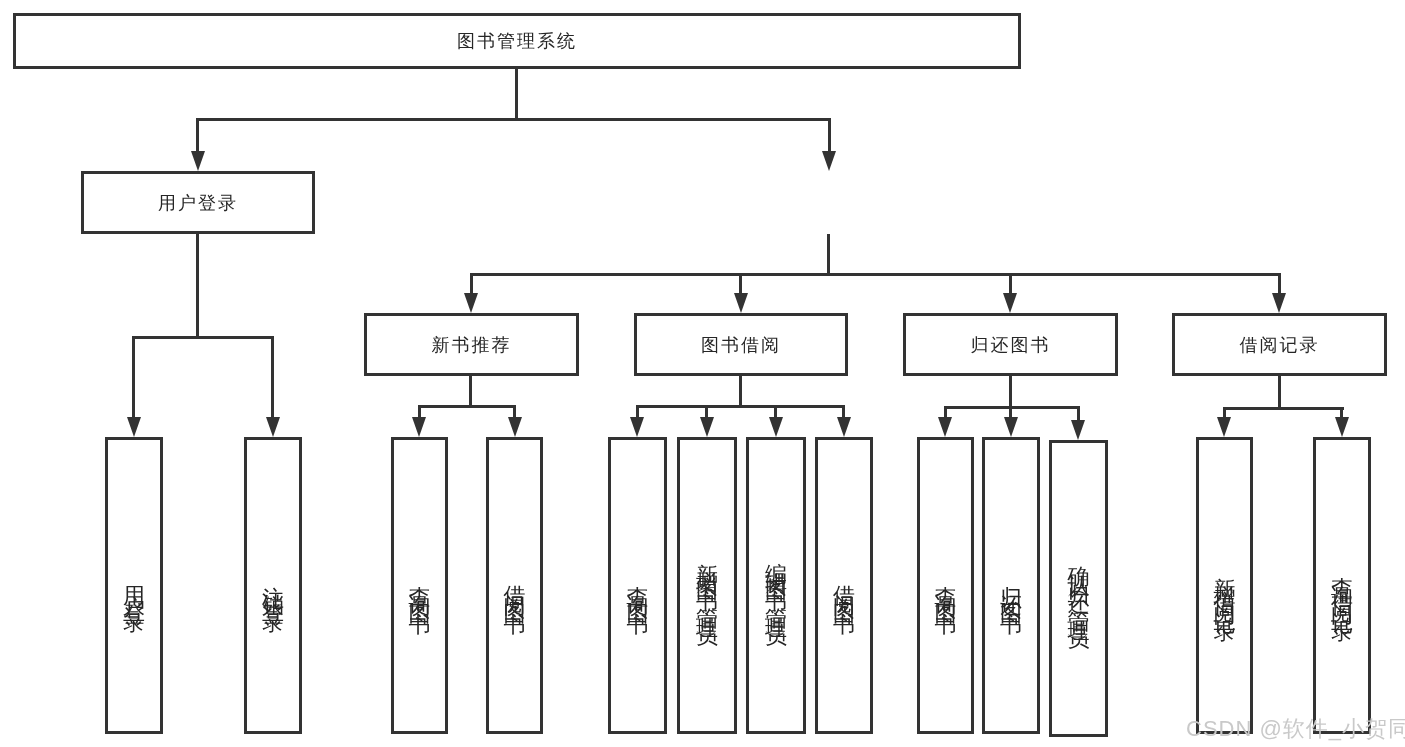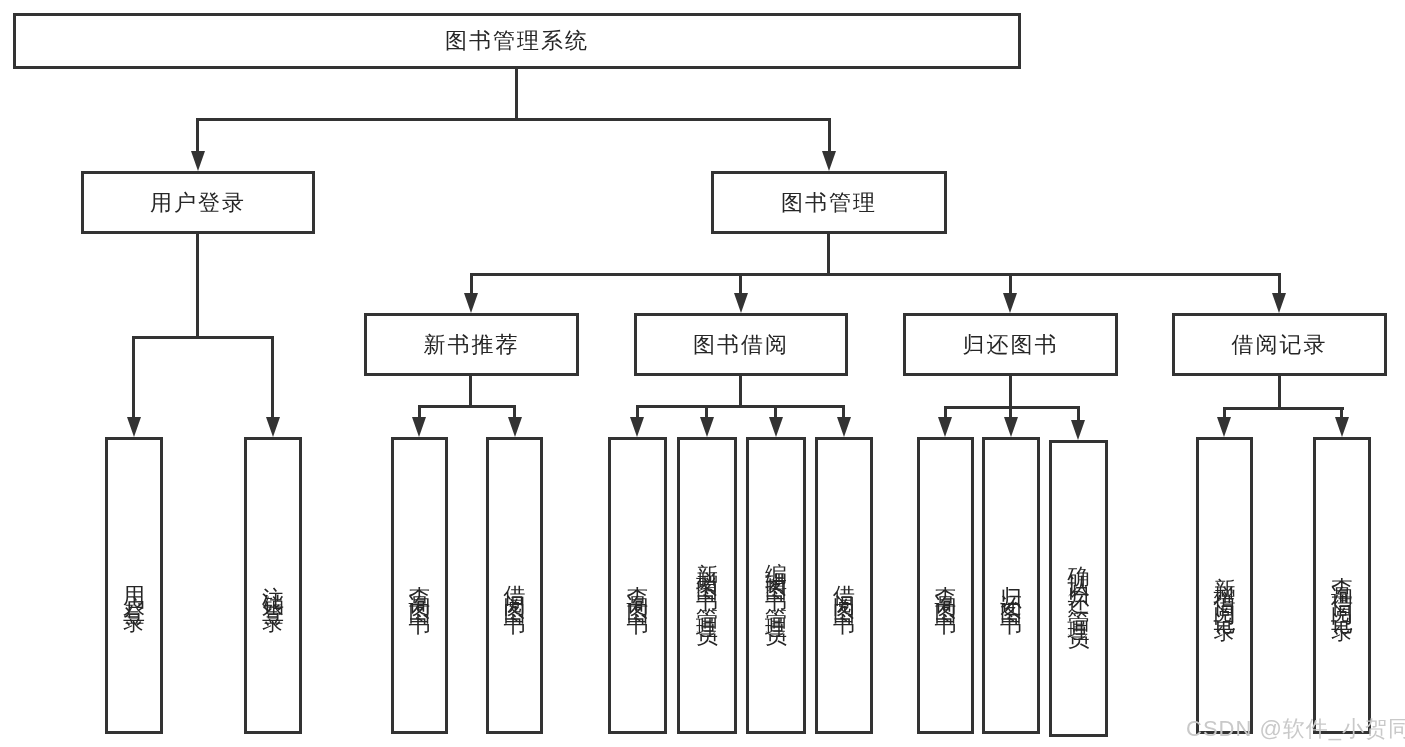--- a/index.html
+++ b/index.html
@@ -13,21 +13,21 @@
   .box{
     position:absolute;
     box-sizing:border-box;
     border:3px solid #333333;
     background:#ffffff;
     display:flex;
     align-items:center;
     justify-content:center;
     color:#262626;
   }
-  .box.h{font-size:22px;letter-spacing:2px;}
+  .box.h{font-size:18px;letter-spacing:2px;}
   .box.v{
     writing-mode:vertical-rl;
     font-size:22px;
     letter-spacing:9px;
     line-height:1;
   }
   .vline{position:absolute;width:3px;background:#333333;}
   .hline{position:absolute;height:3px;background:#333333;}
   .arrow{
     position:absolute;width:0;height:0;
@@ -109,23 +109,20 @@
   <div class="vline" style="left:1340px;top:407px;height:12px"></div>
   <div class="arrow" style="left:1335px;top:417px"></div>
 
   <div class="box h" style="left:13px;top:13px;width:1008px;height:56px">
     <span>图书管理系统</span>
   </div>
 
   <div class="box h" style="left:81px;top:171px;width:234px;height:63px">
     <span>用户登录</span>
   </div>
-  <div class="box h" style="left:711px;top:171px;width:236px;height:63px">
-    <span>图书管理</span>
-  </div>
 
   <div class="box h" style="left:364px;top:313px;width:215px;height:63px">
     <span>新书推荐</span>
   </div>
   <div class="box h" style="left:634px;top:313px;width:214px;height:63px">
     <span>图书借阅</span>
   </div>
   <div class="box h" style="left:903px;top:313px;width:215px;height:63px">
     <span>归还图书</span>
   </div>

